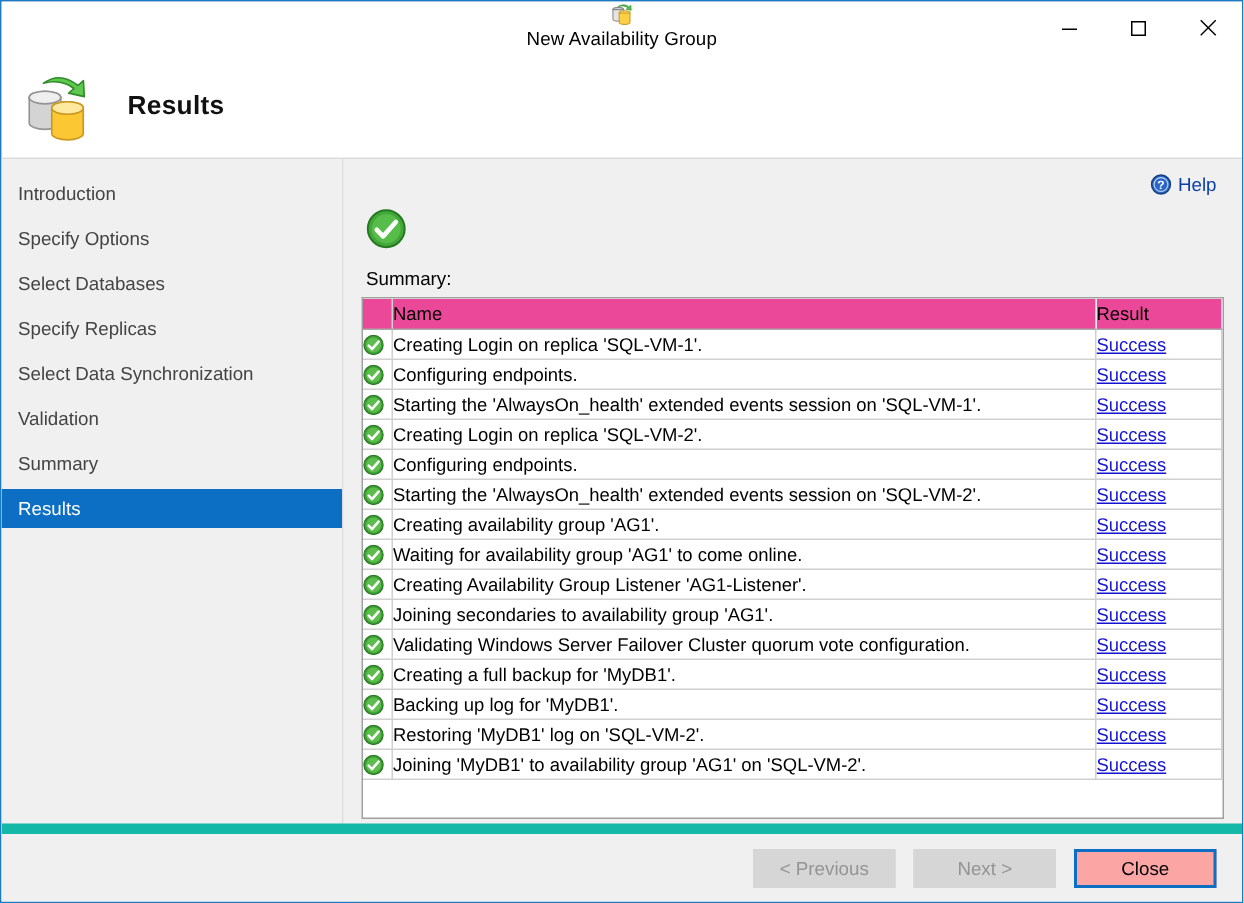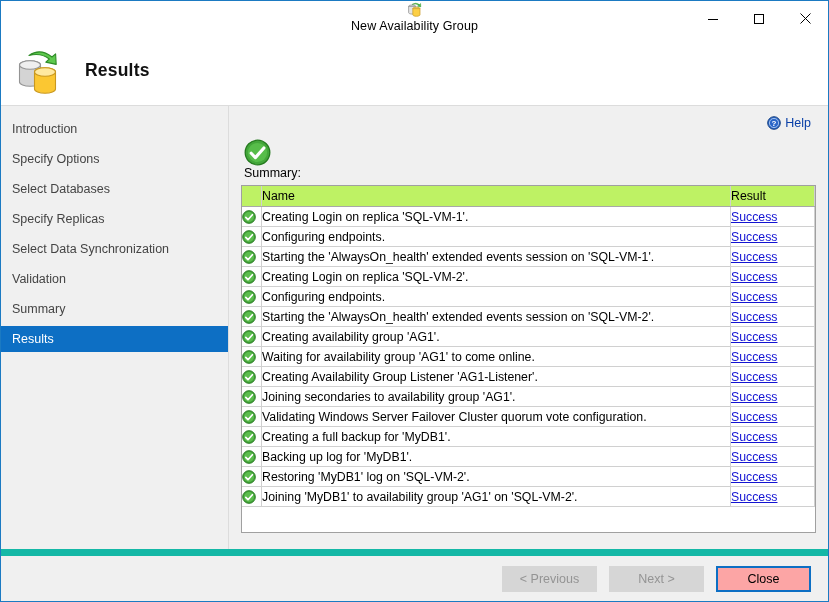--- a/index.html
+++ b/index.html
@@ -155,20 +155,21 @@
   .status-icon { width: 27px; height: 27px; flex: 0 0 auto; display:block; }
   .status-text {
     font-size: 14.5px;
     font-weight: bold;
     color: #000000;
   }
 
   .summary-label {
     font-size: 12.5px;
     color: #000000;
+    margin-top: 13px;
     margin-bottom: 5px;
     padding-left: 3px;
   }
 
   
   .grid-wrap {
     background: #ffffff;
     border: 1px solid #a0a0a0;
     height: 348px;
     box-sizing: border-box;
@@ -186,21 +187,21 @@
     font-size: 12.3px;
     color: #000000;
     padding: 0;
     height: 19px;
     text-align: left;
     overflow: hidden;
     white-space: nowrap;
   }
   table.grid thead th {
     border-bottom: 1px solid #a8a8a8;
-    background: #bef264;
+    background: #ec4899;
     height: 20px;
   }
   th.col-icon {
     width: 19px;
     background: #cfe4f2;
     border-right: 1px solid #a8a8a8;
   }
   th.col-name { padding-left: 8px; }
   th.col-result {
     width: 83px;

